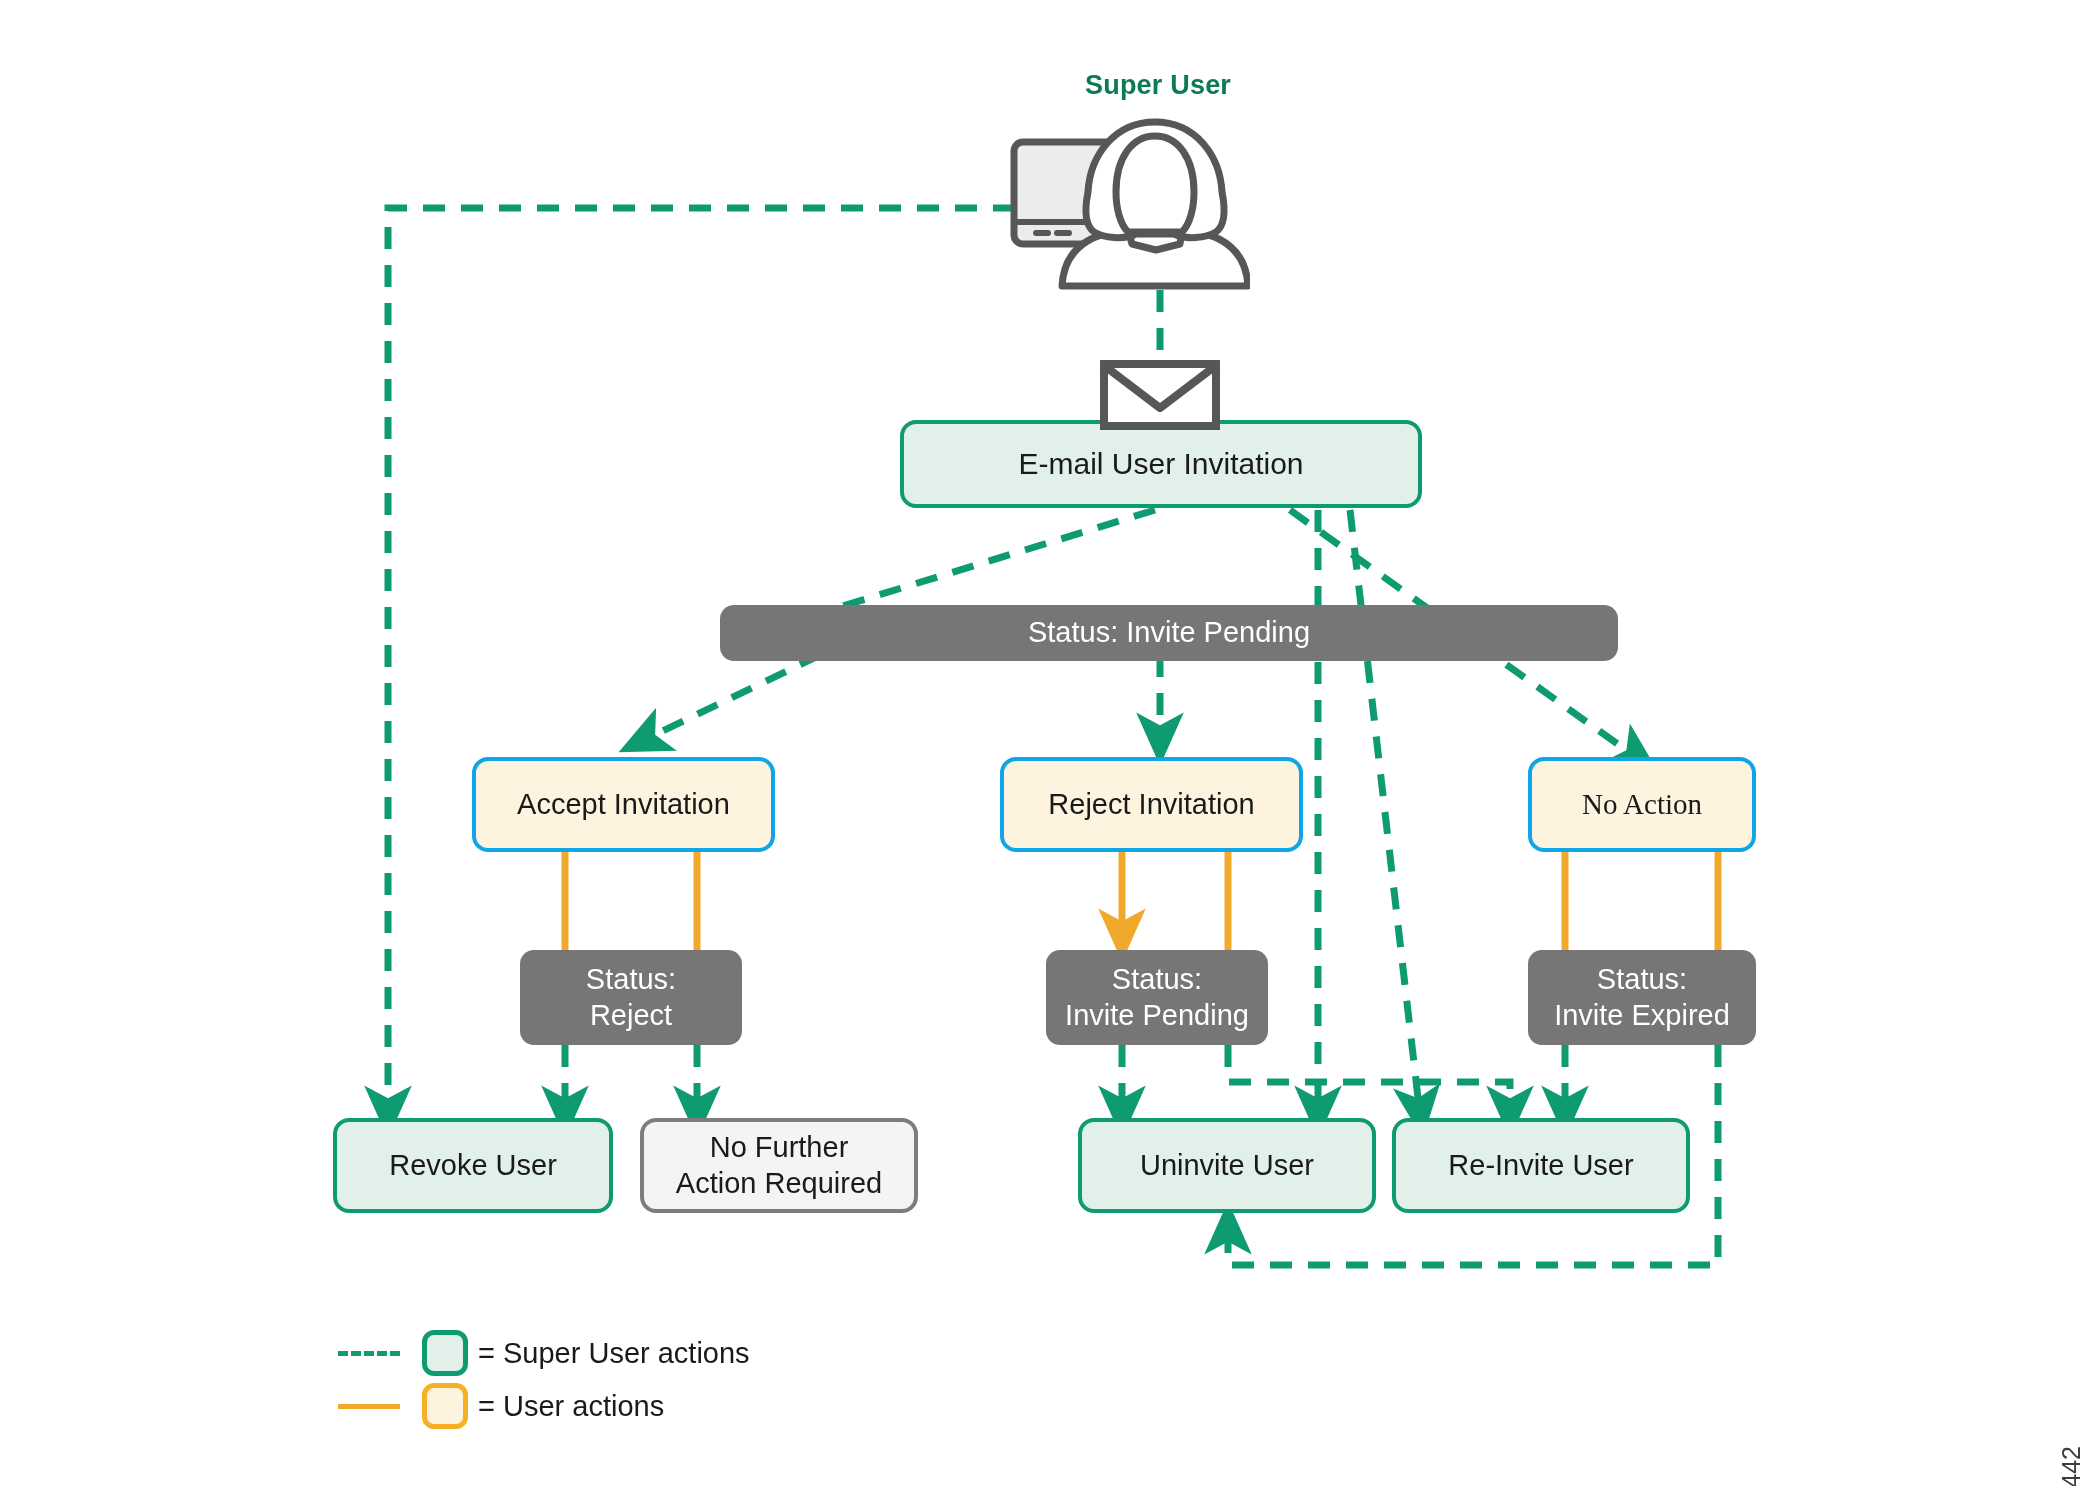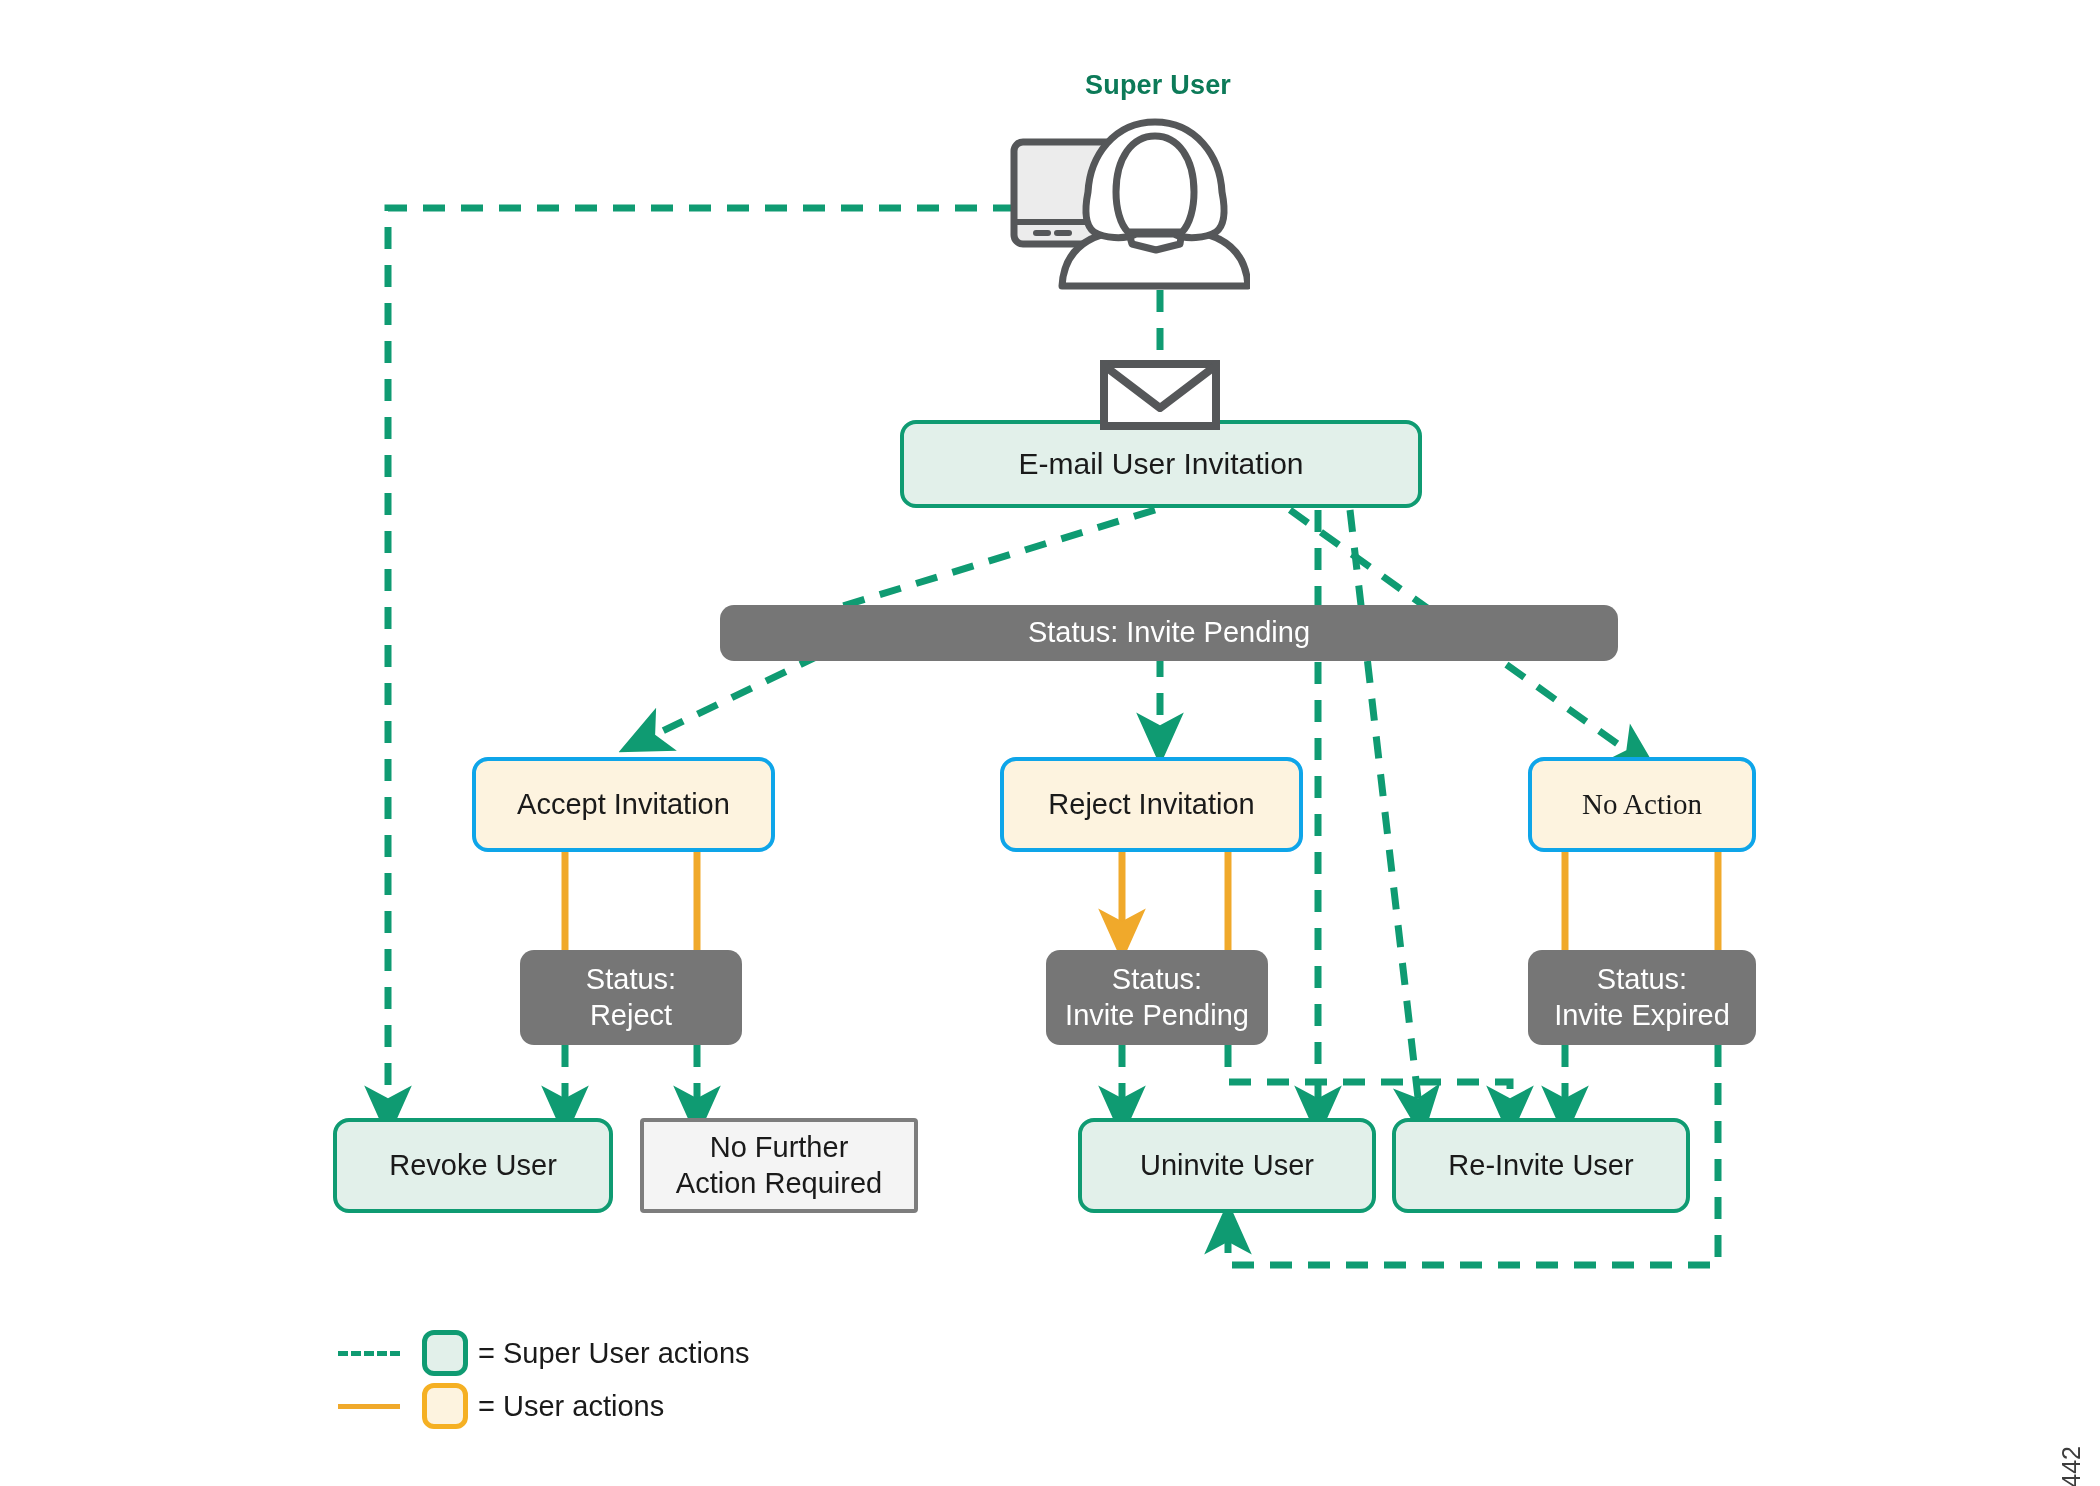--- a/index.html
+++ b/index.html
@@ -47,21 +47,21 @@
   }
   .node-status {
     background: #767676;
     border-radius: 14px;
     color: #ffffff;
     border: none;
   }
   .node-neutral {
     border: 4px solid #7d7d7d;
     background: #f4f4f4;
-    border-radius: 4px;
+    border-radius: 16px;
     color: #1a1a1a;
   }
   .title-super-user {
     position: absolute;
     color: #0c7a58;
     font-weight: bold;
     font-size: 27px;
     letter-spacing: 0.2px;
     white-space: nowrap;
     z-index: 4;

